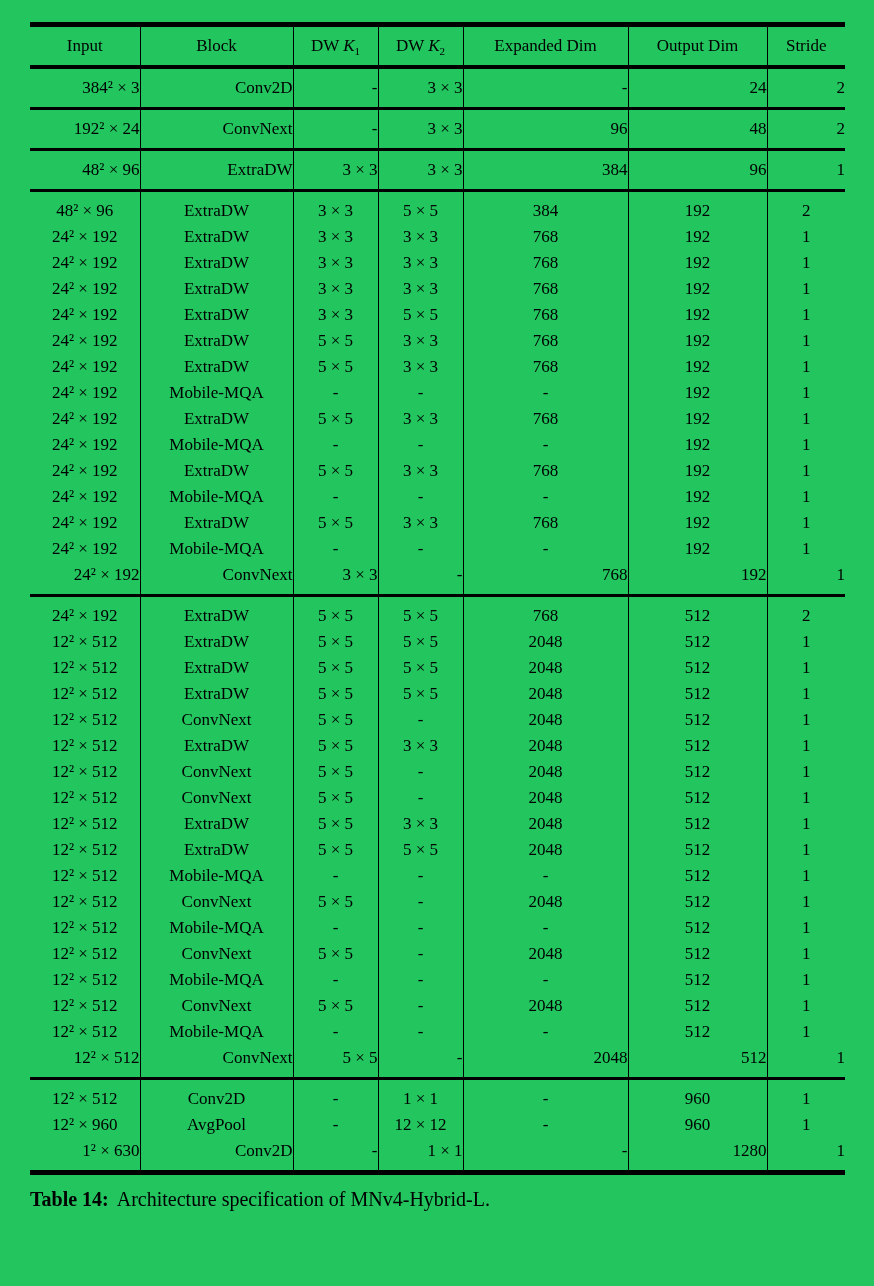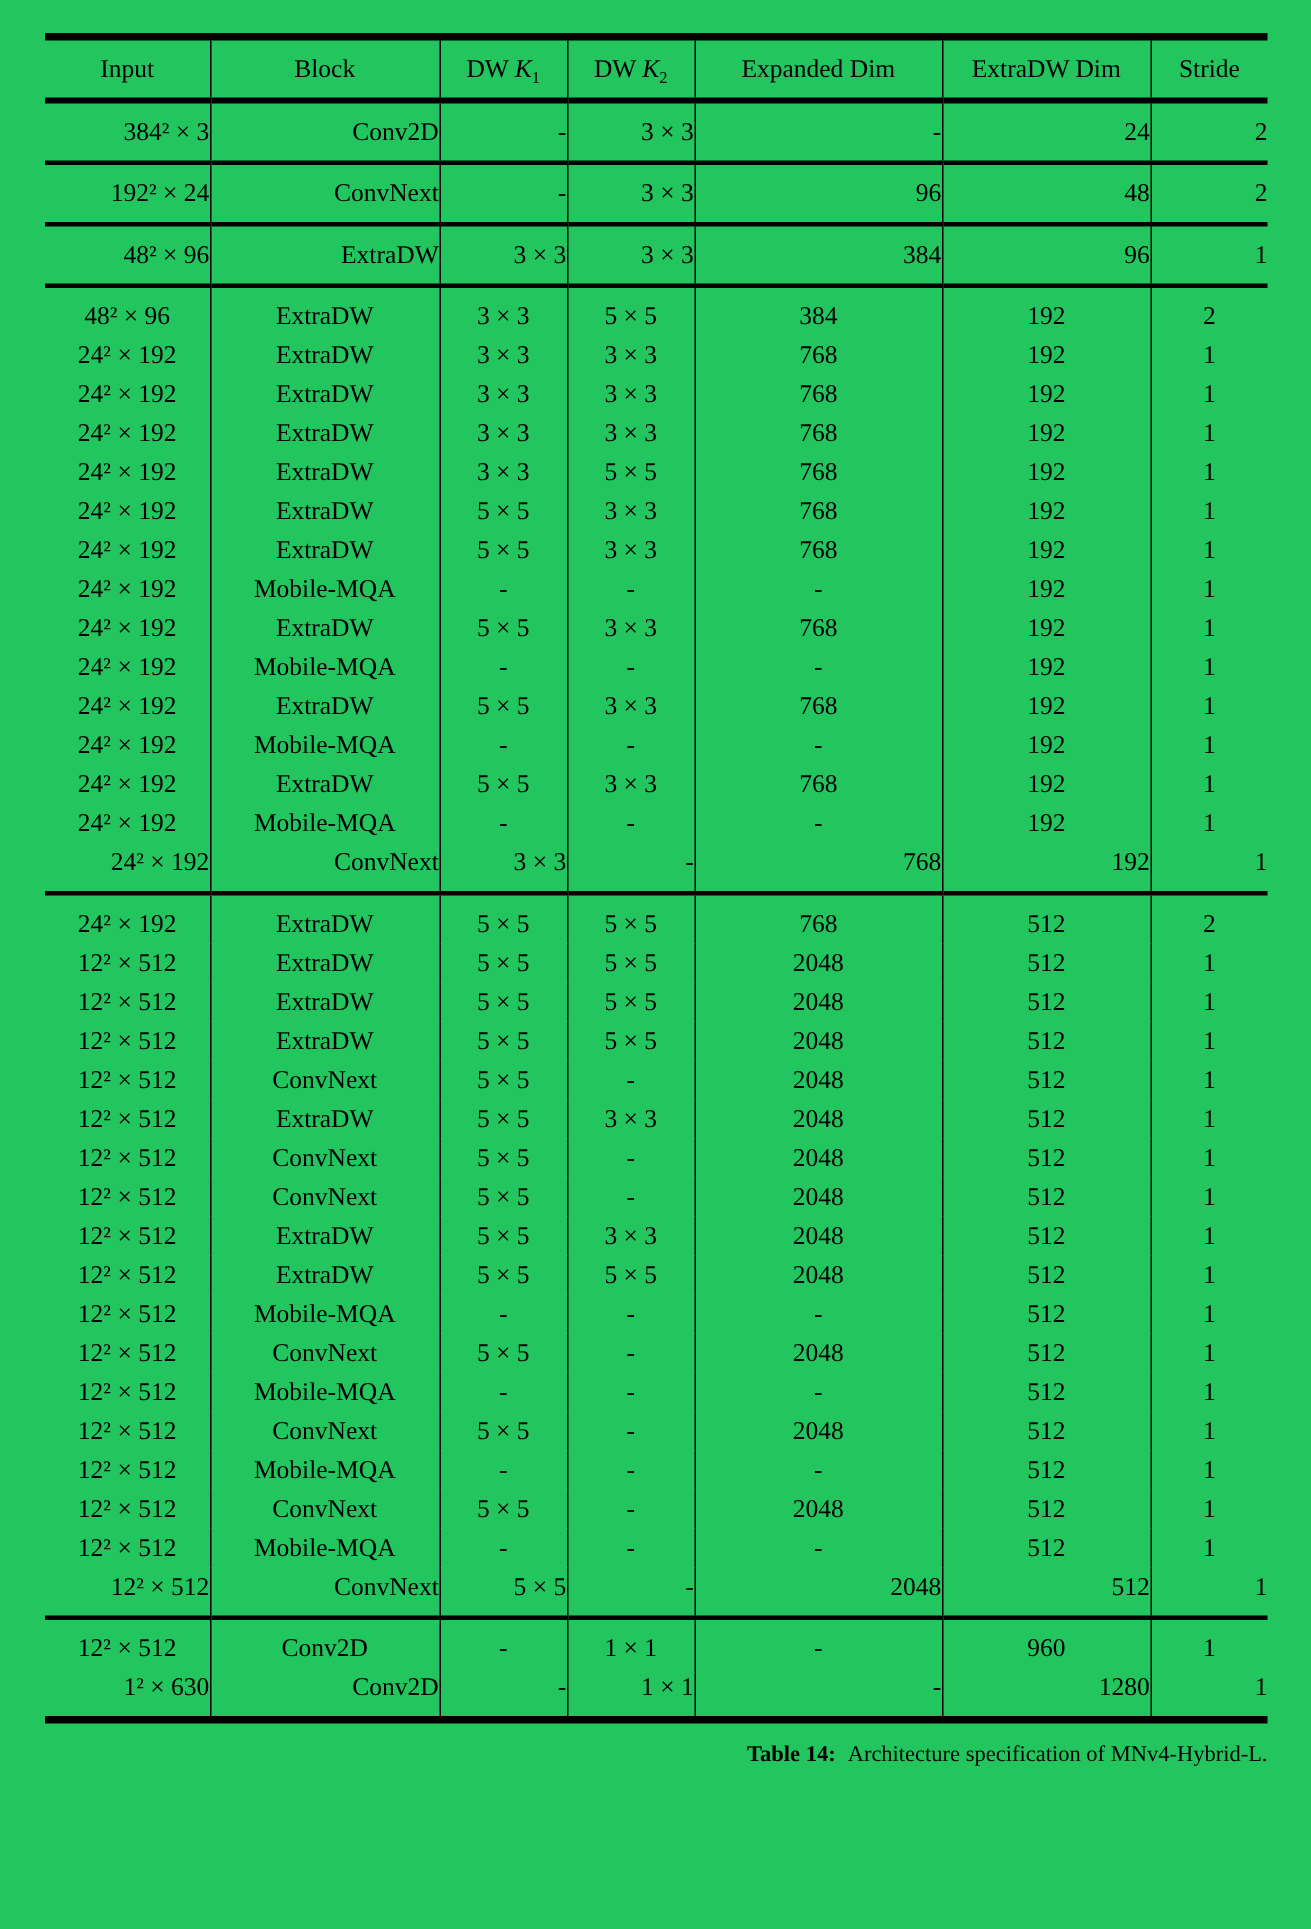--- a/index.html
+++ b/index.html
@@ -58,22 +58,22 @@
   tr.section-end td { border-bottom: 3px solid #000; }
   sub {
     font-size: 11px;
     line-height: 0;
   }
   i.mathvar { font-style: italic; }
   .caption {
     margin-top: 13px;
     width: 815px;
     margin-left: 30px;
-    text-align: right;
-    font-size: 15px;
+    text-align: left;
+    font-size: 20px;
   }
   .cap-label {
     font-weight: bold;
     margin-right: 8px;
   }
 </style>
 </head>
 <body>
 
 <div class="page">
@@ -88,21 +88,21 @@
           <col class="c5">
           <col class="c6">
       </colgroup>
       <thead>
         <tr>
             <th><span>Input</span></th>
             <th><span>Block</span></th>
             <th><span>DW </span><i class="mathvar">K</i><sub>1</sub></th>
             <th><span>DW </span><i class="mathvar">K</i><sub>2</sub></th>
             <th><span>Expanded Dim</span></th>
-            <th><span>ExtraDW Dim</span></th>
+            <th><span>Output Dim</span></th>
             <th><span>Stride</span></th>
           </tr>
       </thead>
     <tbody>
           <tr class="section-end">
             <td>384² × 3</td>
             <td>Conv2D</td>
             <td>-</td>
             <td>3 × 3</td>
             <td>-</td>
@@ -432,20 +432,29 @@
             <td>512</td>
             <td>1</td>
           </tr>
         </tbody>
         <tbody>
           <tr>
             <td>12² × 512</td>
             <td>Conv2D</td>
             <td>-</td>
             <td>1 × 1</td>
+            <td>-</td>
+            <td>960</td>
+            <td>1</td>
+          </tr>
+          <tr>
+            <td>12² × 960</td>
+            <td>AvgPool</td>
+            <td>-</td>
+            <td>12 × 12</td>
             <td>-</td>
             <td>960</td>
             <td>1</td>
           </tr>
           <tr>
             <td>1² × 630</td>
             <td>Conv2D</td>
             <td>-</td>
             <td>1 × 1</td>
             <td>-</td>

